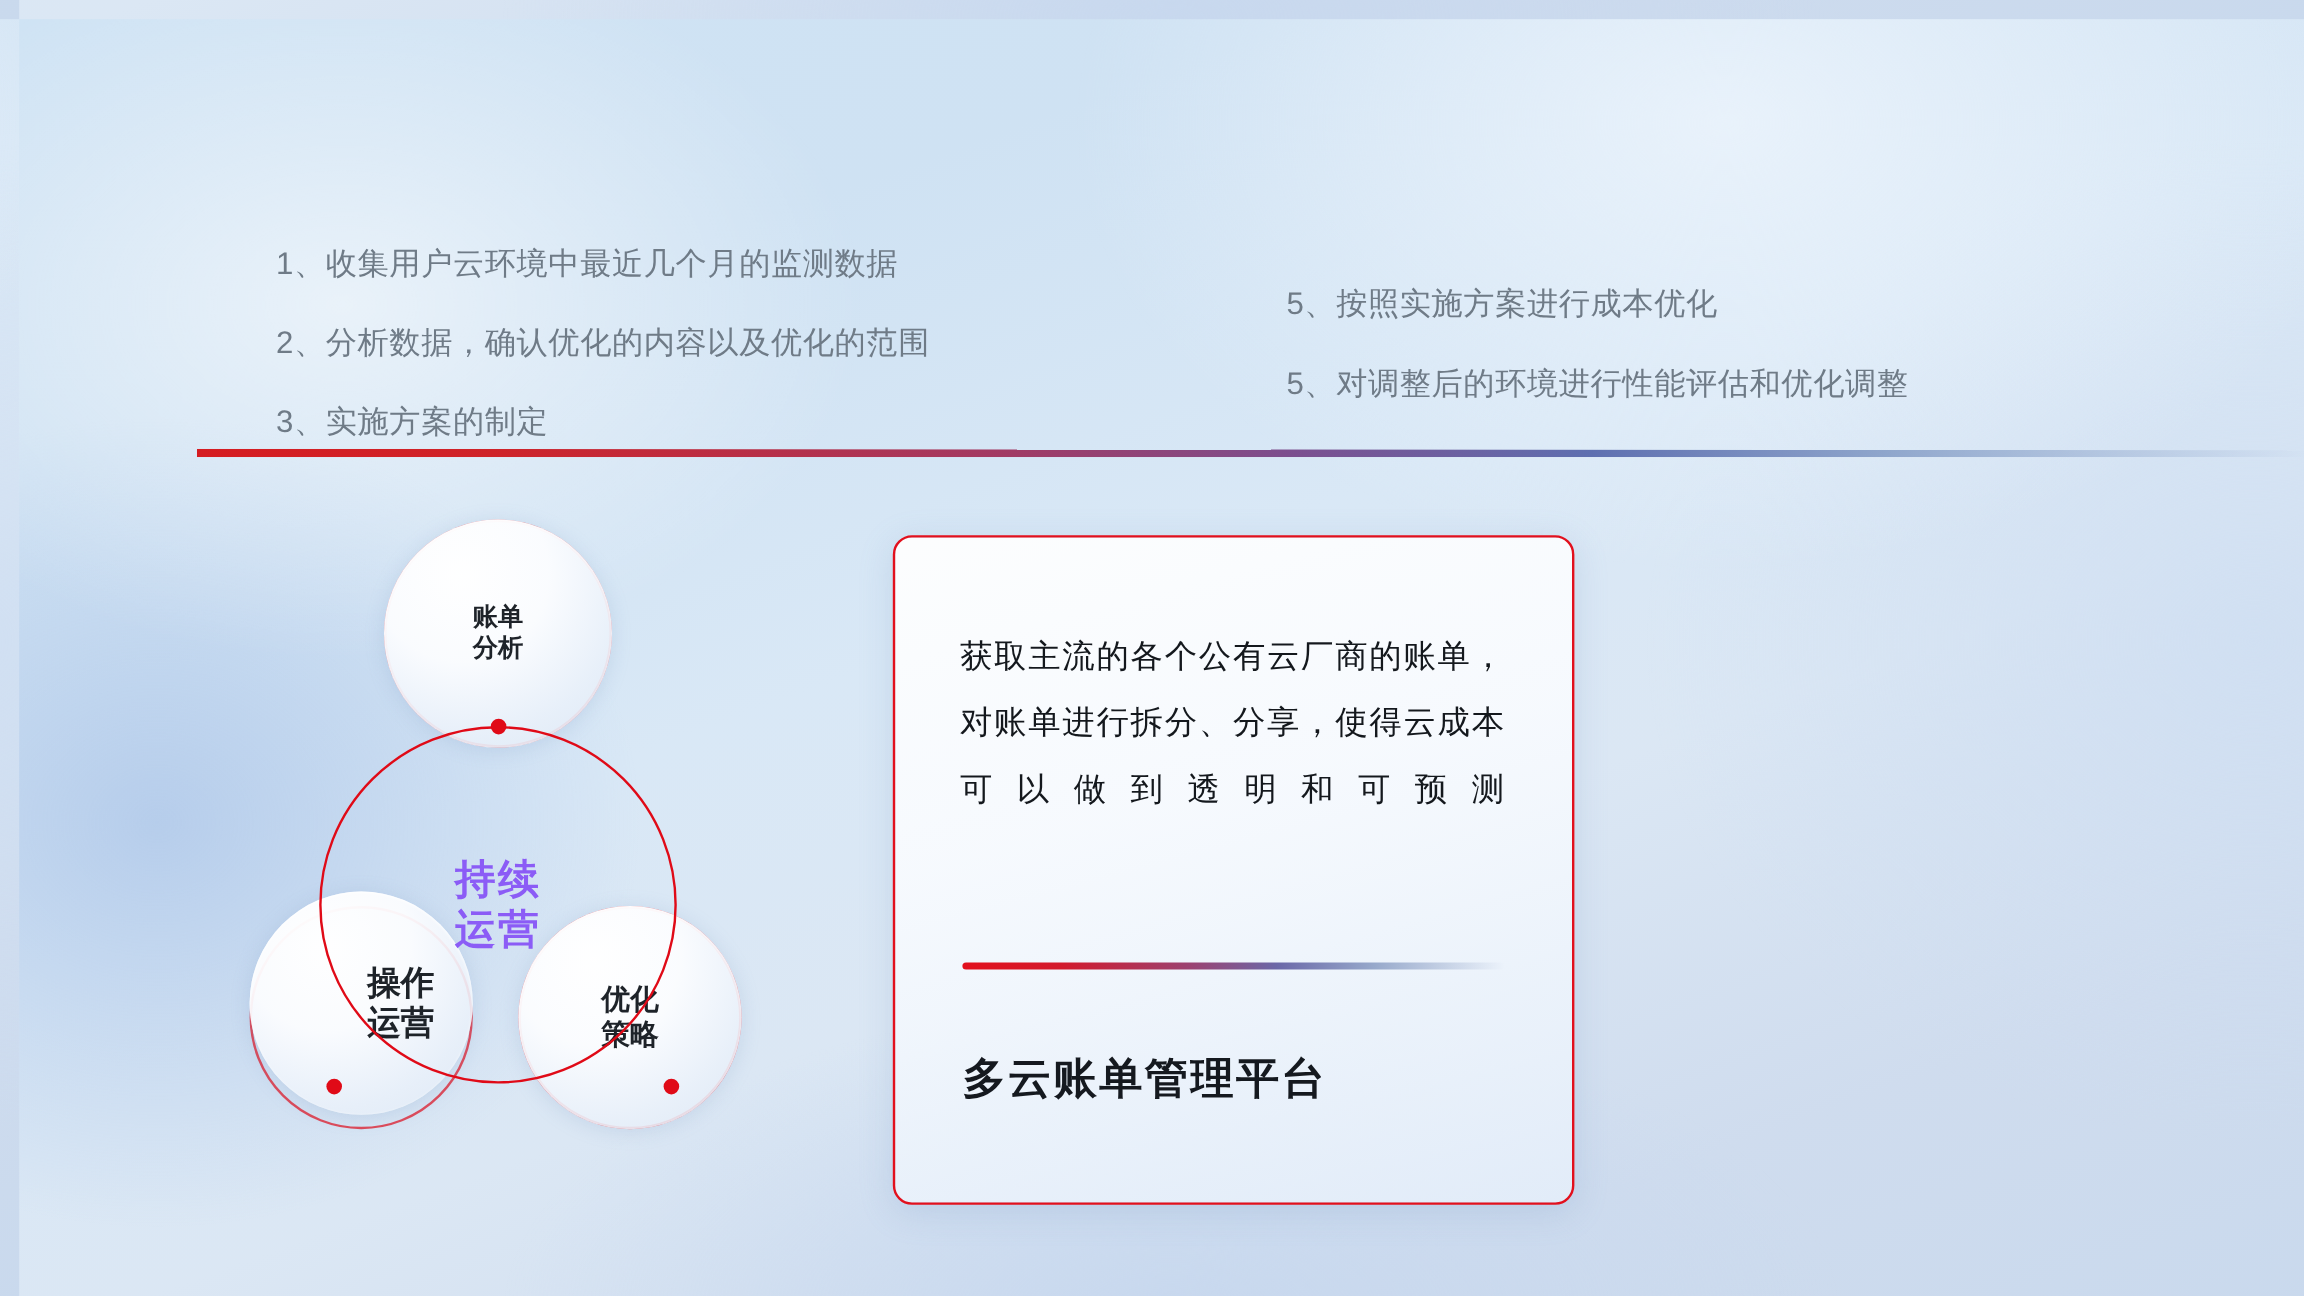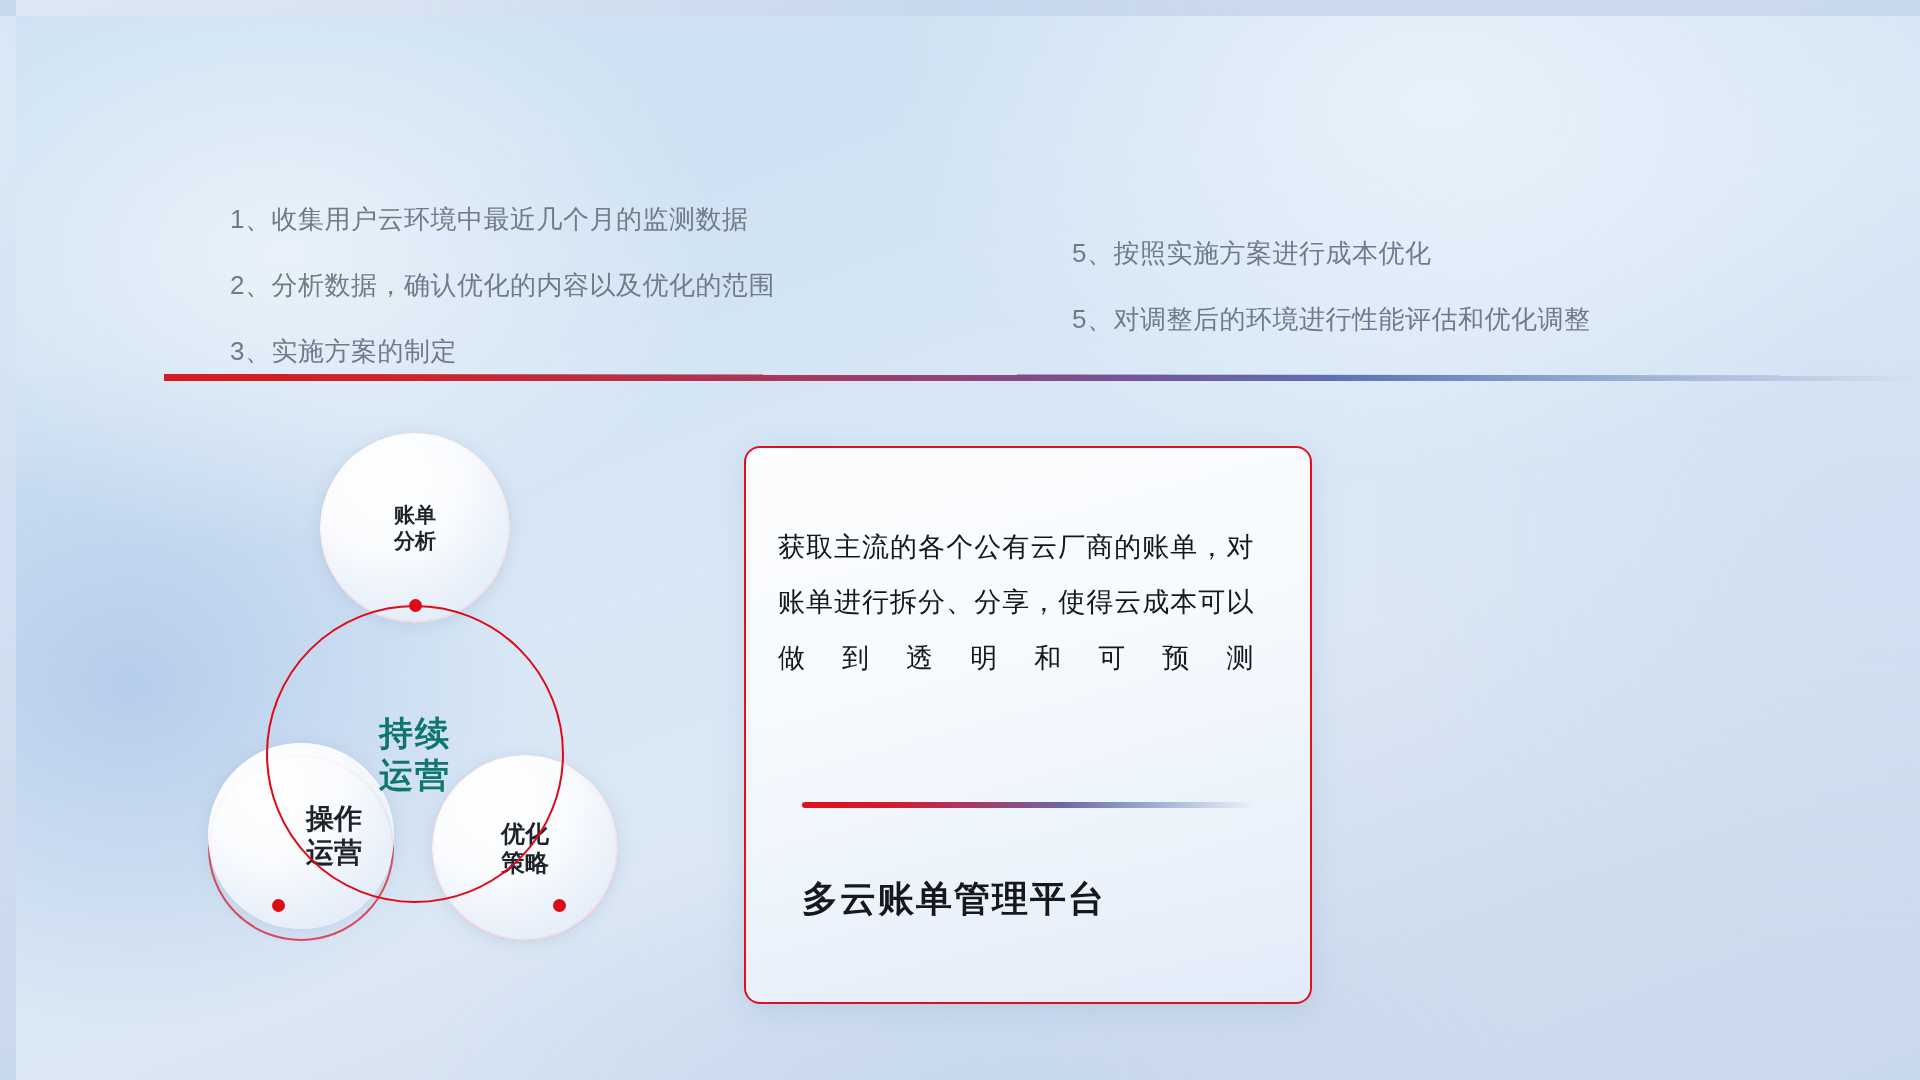--- a/index.html
+++ b/index.html
@@ -46,38 +46,38 @@
   #bubble-top { left:140px; top:8px; width:190px; height:190px; font-size:21px; }
   #bubble-left { left:28px; top:318px; width:186px; height:186px; font-size:28px;justify-content:flex-end; }
   #bubble-right { left:252px; top:330px; width:186px; height:186px; font-size:24px; }
   #center-ring {
     position:absolute; left:86px; top:180px; width:298px; height:298px;
     border-radius:50%; border:2.6px solid #e00a17;
   }
   #center-label {
     position:absolute; left:86px; top:180px; width:298px; height:298px;
     display:flex; align-items:center; justify-content:center; text-align:center;
-    color:#0f766e; font-weight:bold; font-size:34px; line-height:1.25; letter-spacing:2px;
+    color:#8b5cf6; font-weight:bold; font-size:34px; line-height:1.25; letter-spacing:2px;
   }
   .node-dot { position:absolute; width:13px; height:13px; border-radius:50%; background:#e00a17; }
   #dot-top   { left:229px; top:174px; }
   #dot-left  { left:92px;  top:474px; }
   #dot-right { left:373px; top:474px; }
   .arc { position:absolute; border-radius:50%; border:2.2px solid rgba(223,30,45,.78); }
   #arc-l { left:28px; top:330px; width:186px; height:186px; }
   #arc-r { left:252px; top:330px; width:186px; height:186px; }
   #arc-t { left:140px; top:8px; width:190px; height:190px; border-color:rgba(223,30,45,.62); }
 
   
   .card {
     position:absolute; top:382px; width:568px; height:558px;
     border:2px solid #e2101d; border-radius:16px;
     background:linear-gradient(165deg, rgba(255,255,255,.93) 0%, rgba(250,252,255,.88) 40%, rgba(240,246,253,.82) 72%, rgba(231,240,251,.80) 100%);
     box-shadow:0 6px 28px rgba(110,145,190,.20);
-    padding:56px 40px 0 16px;
+    padding:56px 40px 0 38px;
   }
   #card-1 { left:680px; }
   #card-2 { left:1288px; }
   .card-body {
     font-size:27px; color:#14181d; line-height:2.05; letter-spacing:.6px;
     text-align:justify; text-align-last:justify;
   }
   .card-rule {
     position:absolute; left:40px; right:40px; top:338px; height:6px; border-radius:3px;
     background:linear-gradient(90deg,#e2101d 0%,#d31a2c 18%,#9b4271 42%,#6b68a8 58%,#97a9cb 76%,rgba(200,214,234,0) 100%);

